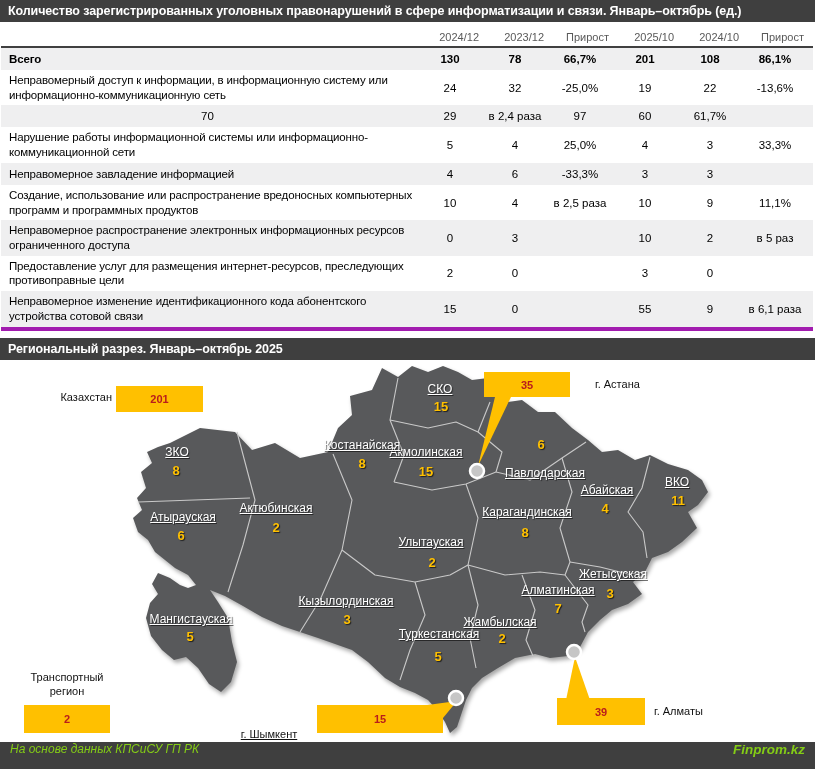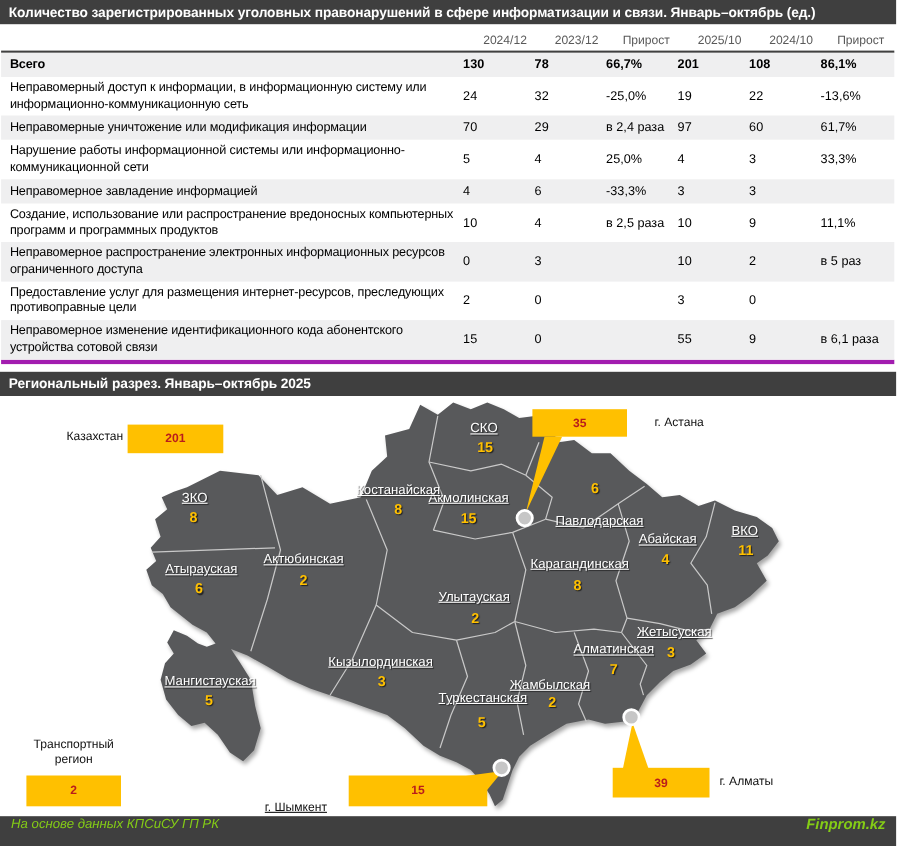--- a/index.html
+++ b/index.html
@@ -23,21 +23,21 @@
   .table-wrap{position:absolute;top:27px;left:1px;width:812px;}
   .thead{display:grid;grid-template-columns:420px repeat(6,65px);height:19px;
          align-items:center;color:var(--headtxt);font-size:11px;}
   .thead .th{text-align:right;padding-right:7px;}
   .tbody{border-top:2px solid #404040;border-bottom:4px solid #a21caf;}
   .trow{display:grid;grid-template-columns:420px repeat(6,65px);align-items:center;
         font-size:11.5px;min-height:22px;}
   .trow.alt{background:var(--alt);}
   .trow.bold{font-weight:bold;}
   .trow .tlabel{padding:3px 6px 3px 8px;line-height:1.28;letter-spacing:-0.15px;}
-  .trow .tval{text-align:left;padding-right:7px;}
+  .trow .tval{text-align:center;padding-right:7px;}
 
   
   .map-area{position:absolute;top:360px;left:0;width:815px;height:381px;}
   .map-svg{position:absolute;top:0;left:0;}
   .landg{filter:drop-shadow(2px 3px 2px rgba(0,0,0,0.35));}
   .land{fill:var(--map);}
   .borders path{fill:none;stroke:var(--mapline);stroke-width:1.1;stroke-linejoin:round;}
   .pointer{fill:var(--accent);}
   .city-dot{fill:#c6c6c6;stroke:#fff;stroke-width:2.5;}
   .labels-layer{position:absolute;left:0;top:0;width:100%;height:100%;}
@@ -87,21 +87,20 @@
         <div class="trow">
           <div class="tlabel">Неправомерный доступ к информации, в информационную систему или информационно-коммуникационную сеть</div>
           <div class="tval">24</div>
           <div class="tval">32</div>
           <div class="tval">-25,0%</div>
           <div class="tval">19</div>
           <div class="tval">22</div>
           <div class="tval">-13,6%</div>
         </div>
         <div class="trow alt">
-          <div class="tlabel">Неправомерные уничтожение или модификация информации</div>
           <div class="tval">70</div>
           <div class="tval">29</div>
           <div class="tval">в 2,4 раза</div>
           <div class="tval">97</div>
           <div class="tval">60</div>
           <div class="tval">61,7%</div>
         </div>
         <div class="trow">
           <div class="tlabel">Нарушение работы информационной системы или информационно-коммуникационной сети</div>
           <div class="tval">5</div>

